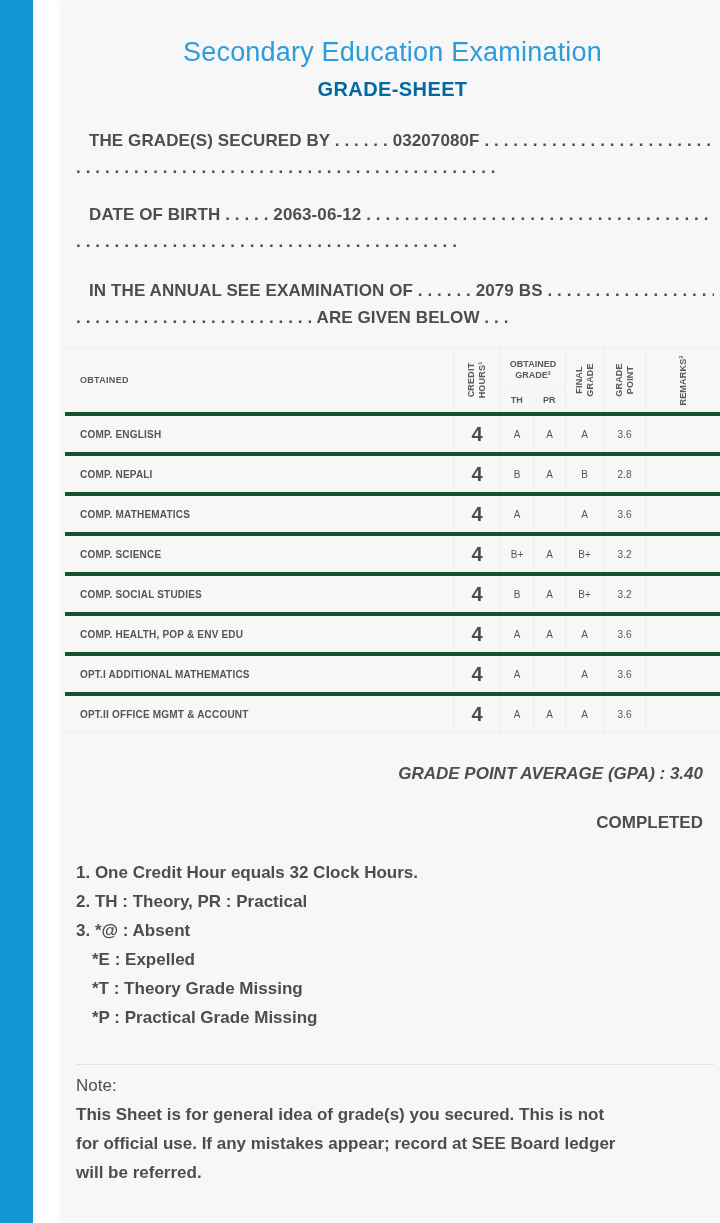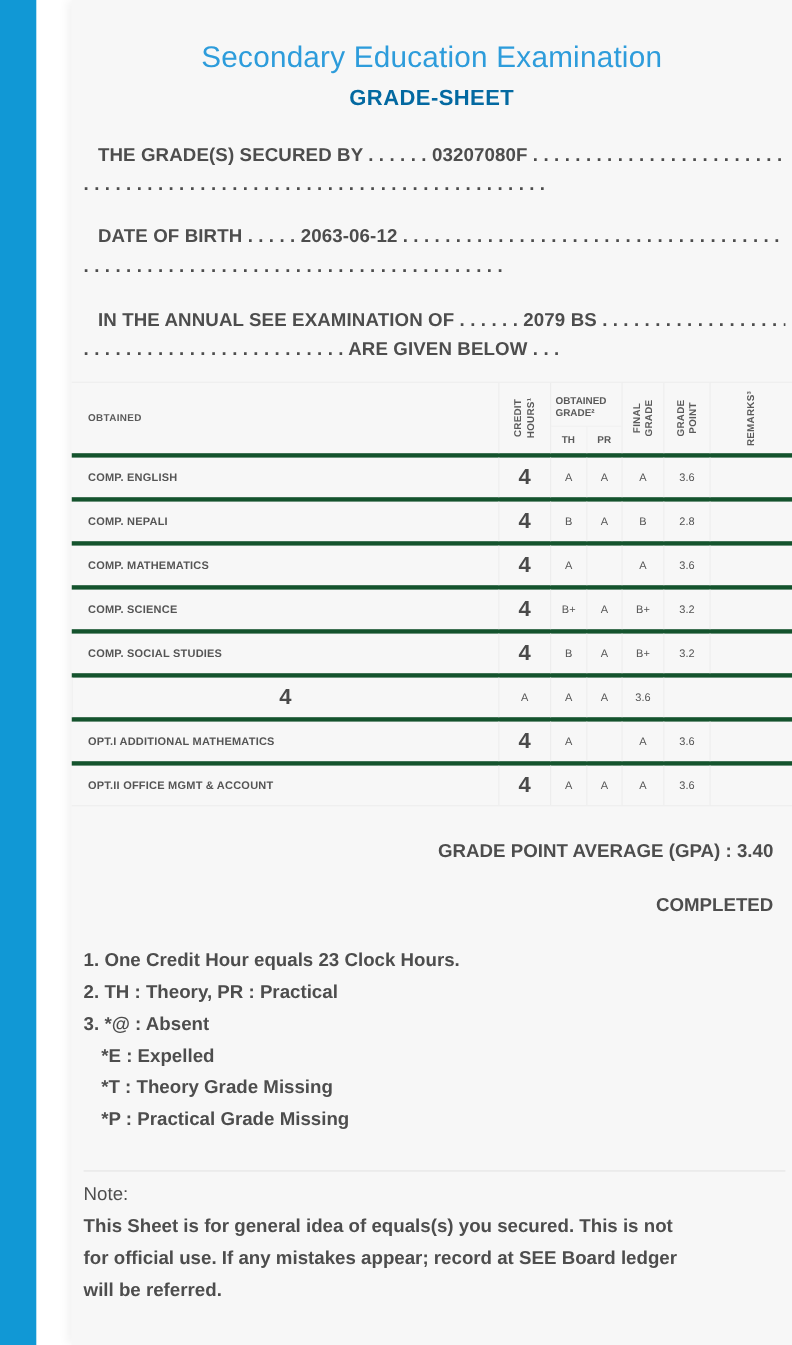--- a/index.html
+++ b/index.html
@@ -100,20 +100,21 @@
     grid-column: 3 / 5;
     display: flex;
     flex-direction: column;
     border-left: 1px solid #ededed;
   }
   .obt-label {
     flex: 1;
     display: flex;
     align-items: center;
     justify-content: center;
+    text-align: center;
     font-size: 9px;
     font-weight: 700;
     color: #5a5a5a;
     line-height: 11px;
     padding: 6px 4px 2px 4px;
     border-bottom: 1px solid #f1f1f1;
   }
   .obt-sub { height: 24px; display: flex; }
   .obt-sub .sub {
     flex: 1;
@@ -137,20 +138,21 @@
   .grade-cell { font-size: 10px; font-weight: 400; color: #555555; }
 
   .gpa-line {
     margin-top: 30px;
     margin-right: 17px;
     text-align: right;
     font-size: 17px;
     font-weight: 700;
     color: #4d4d4d;
     line-height: 22px;
+    font-style: italic;
   }
   .completed-line {
     margin-top: 27px;
     margin-right: 17px;
     text-align: right;
     font-size: 17px;
     font-weight: 700;
     color: #4d4d4d;
     line-height: 22px;
   }
@@ -278,20 +280,21 @@
       <div class="cell subject-cell">COMP. SOCIAL STUDIES</div>
       <div class="cell bl credit-cell">4</div>
       <div class="cell bl grade-cell">B</div>
       <div class="cell bl grade-cell">A</div>
       <div class="cell bl grade-cell">B+</div>
       <div class="cell bl grade-cell">3.2</div>
       <div class="cell bl grade-cell"></div>
     </div>
 
     <div class="trow data-row">
+      <div class="cell subject-cell">COMP. HEALTH, POP &amp; ENV EDU</div>
       <div class="cell bl credit-cell">4</div>
       <div class="cell bl grade-cell">A</div>
       <div class="cell bl grade-cell">A</div>
       <div class="cell bl grade-cell">A</div>
       <div class="cell bl grade-cell">3.6</div>
       <div class="cell bl grade-cell"></div>
     </div>
 
     <div class="trow data-row">
       <div class="cell subject-cell">OPT.I ADDITIONAL MATHEMATICS</div>
@@ -312,30 +315,30 @@
       <div class="cell bl grade-cell">3.6</div>
       <div class="cell bl grade-cell"></div>
     </div>
 
   </div>
 
   <div class="gpa-line">GRADE POINT AVERAGE (GPA) : 3.40</div>
   <div class="completed-line">COMPLETED</div>
 
   <div class="footnotes">
-    <div class="fn">1. One Credit Hour equals 23 Clock Hours.</div>
+    <div class="fn">1. One Credit Hour equals 32 Clock Hours.</div>
     <div class="fn">2. TH : Theory, PR : Practical</div>
     <div class="fn">3. *@ : Absent</div>
     <div class="fn indent">*E : Expelled</div>
     <div class="fn indent">*T : Theory Grade Missing</div>
     <div class="fn indent">*P : Practical Grade Missing</div>
   </div>
 
   <div class="note-section">
     <div class="note-label">Note:</div>
     <div class="note-body">
-      <div>This Sheet is for general idea of equals(s) you secured. This is not</div>
+      <div>This Sheet is for general idea of grade(s) you secured. This is not</div>
       <div>for official use. If any mistakes appear; record at SEE Board ledger</div>
       <div>will be referred.</div>
     </div>
   </div>
 
 </div>
 
 </body></html>

